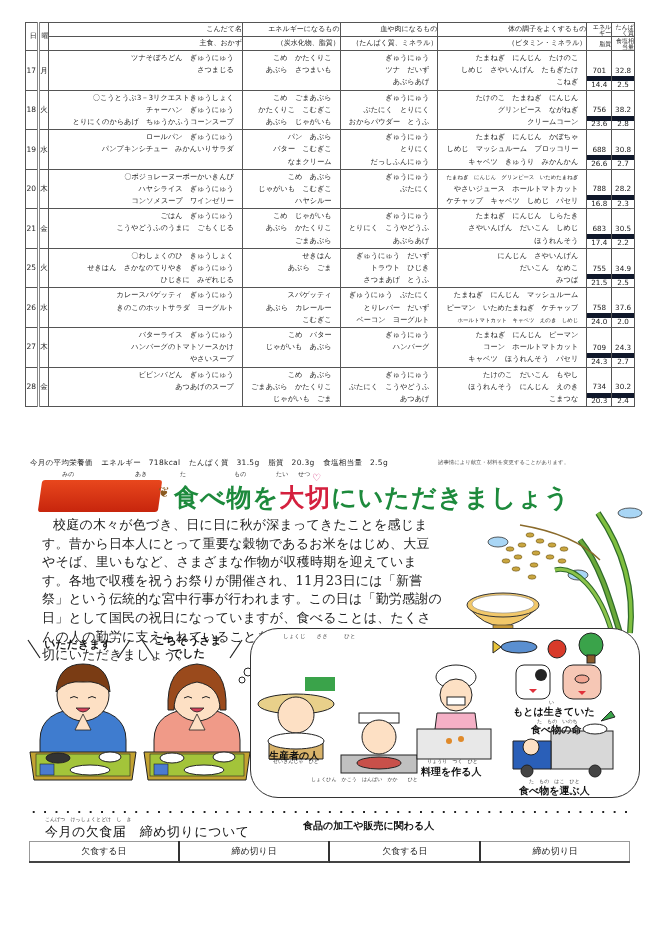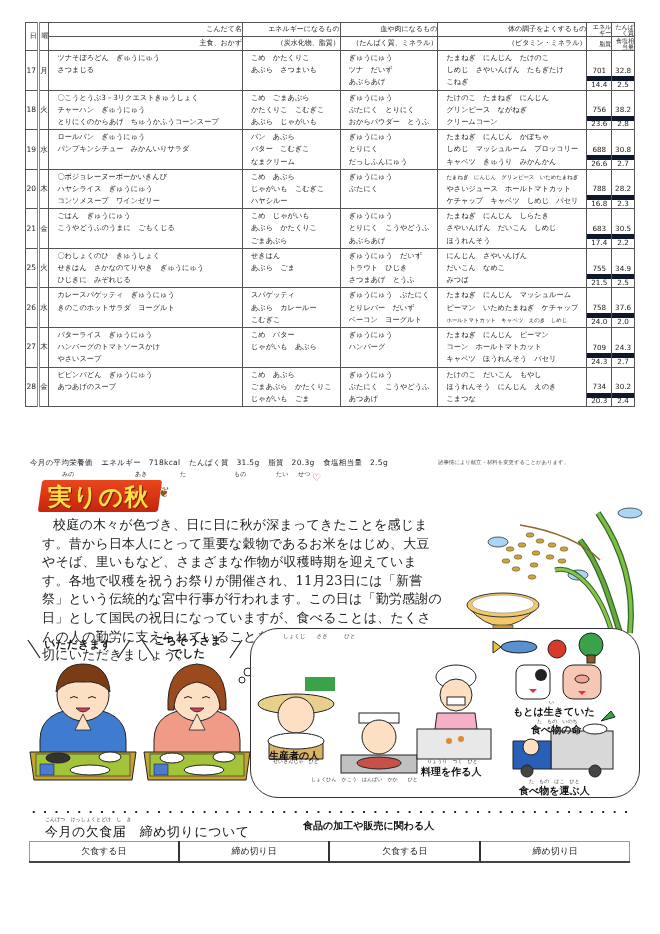--- a/index.html
+++ b/index.html
@@ -18,21 +18,21 @@
   .menu-table tbody tr.day { height: 38.6px; }
   .menu-table tbody tr.day + tr.day td { border-top: 1.6px solid #444; }
   .col-date { width: 15px; text-align: center; font-size: 7.5px; }
   .col-dow { width: 13px; text-align: center; font-size: 7.5px; border-left: 3px double #888 !important; }
   .col-menu { width: 223px; }
   .col-energy { width: 76px; }
   .col-protein { width: 78px; }
   .col-vitamin { width: 131px; }
   .col-kcal { width: 40px; }
   .col-prot { width: 34px; }
-  .lines { padding: 1px 8px; }
+  .lines { padding: 1px 8px; text-align: right; }
   .lines div { height: 12.2px; line-height: 12.2px; white-space: nowrap; overflow: hidden; }
   .nums { padding: 0; vertical-align: top; }
   .nums .top { height: 25px; display: flex; align-items: flex-end; justify-content: center; padding-bottom: 2px; }
   .nums .bot { height: 12px; border-top: 5px solid #0f172a; display: flex; align-items: center; justify-content: center; }
   .tiny { font-size: 5.4px; }
 
   .avg-line { position: absolute; left: 30px; top: 458px; font-size: 7.5px; color: #222; letter-spacing: 0.3px; }
   .avg-line span { margin-right: 6px; }
   .notice { position: absolute; left: 438px; top: 459px; font-size: 5.4px; color: #555; }
 
@@ -432,22 +432,22 @@
 
 <div class="banner">
   <span class="ruby" style="left:22px">みの</span>
   <span class="ruby" style="left:95px">あき</span>
   <span class="ruby" style="left:140px">た</span>
   <span class="ruby" style="left:194px">もの</span>
   <span class="ruby" style="left:236px">たい</span>
   <span class="ruby" style="left:258px">せつ</span>
   <span class="heart">♡</span>
   <div class="red-box"></div>
-  <span class="red-text">実りの秋</span>
   <span class="leaf">❦</span>
+  <span class="green-text"><span>食べ物を</span><span class="red">大切</span><span>にいただきましょう</span></span>
 </div>
 
 <div class="body-text">
   <p>校庭の木々が色づき、日に日に秋が深まってきたことを感じます。昔から日本人にとって重要な穀物であるお米をはじめ、大豆やそば、里いもなど、さまざまな作物が収穫時期を迎えています。各地で収穫を祝うお祭りが開催され、11月23日には「新嘗祭」という伝統的な宮中行事が行われます。この日は「勤労感謝の日」として国民の祝日になっていますが、食べることは、たくさんの人の勤労に支えられていることを忘れずに、日々の食事を大切にいただきましょう。</p>
 </div>
 
 <svg class="rice-ill" viewBox="0 0 190 135">
   <g>
     <ellipse cx="170" cy="8" rx="12" ry="5" fill="#a9d6f5" stroke="#333" stroke-width="0.8"></ellipse>
     <ellipse cx="38" cy="37" rx="10" ry="5" fill="#a9d6f5" stroke="#333" stroke-width="0.8"></ellipse>

